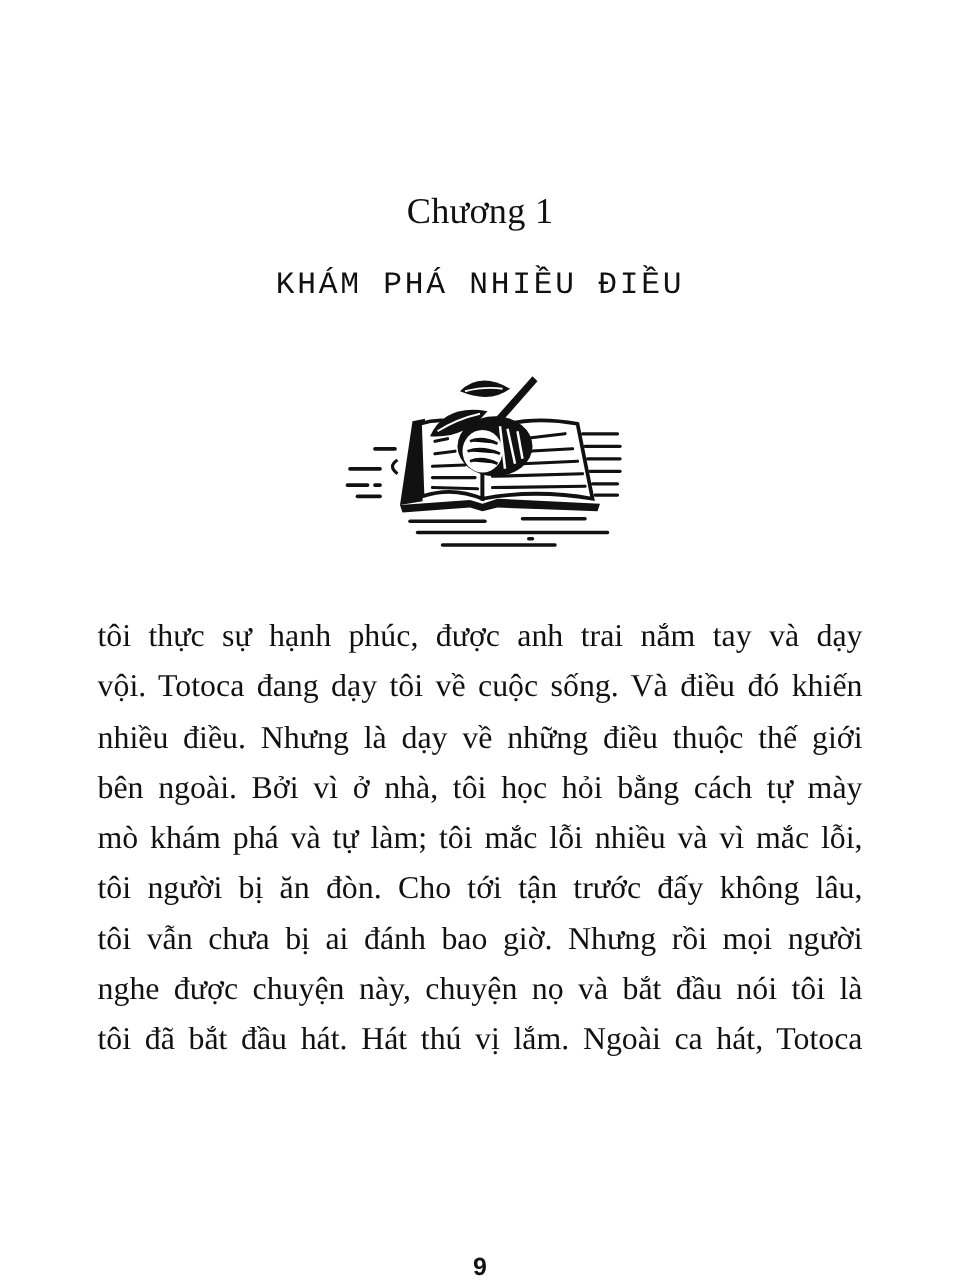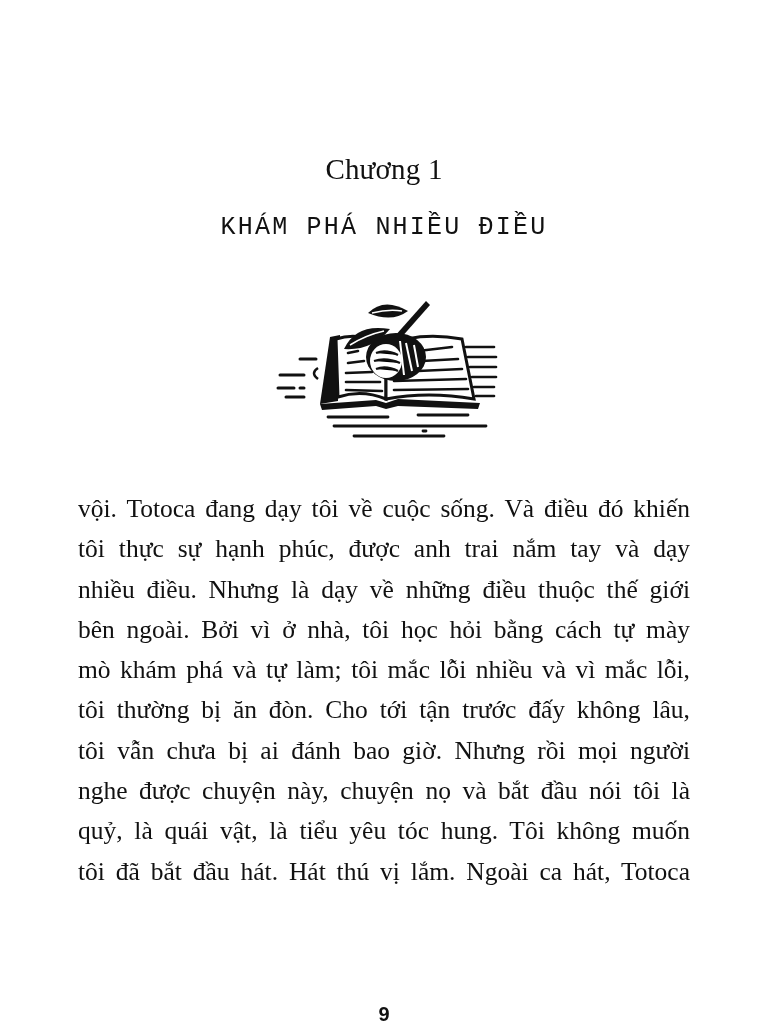--- a/index.html
+++ b/index.html
@@ -152,27 +152,26 @@
         <line x1="60" y1="128" x2="120" y2="128"></line>
         <line x1="150" y1="126" x2="200" y2="126"></line>
         <line x1="66" y1="137" x2="218" y2="137"></line>
         <line x1="86" y1="147" x2="176" y2="147"></line>
         <line x1="155" y1="142" x2="158" y2="142"></line>
       </g>
     </svg>
   </div>
 
   <div class="body-text">
+    <span class="line">tôi thực sự hạnh phúc, được anh trai nắm tay và dạy</span>
     <span class="line">vội. Totoca đang dạy tôi về cuộc sống. Và điều đó khiến</span>
-    <span class="line">tôi thực sự hạnh phúc, được anh trai nắm tay và dạy</span>
     <span class="line">nhiều điều. Nhưng là dạy về những điều thuộc thế giới</span>
     <span class="line">bên ngoài. Bởi vì ở nhà, tôi học hỏi bằng cách tự mày</span>
     <span class="line">mò khám phá và tự làm; tôi mắc lỗi nhiều và vì mắc lỗi,</span>
-    <span class="line">tôi thường bị ăn đòn. Cho tới tận trước đấy không lâu,</span>
+    <span class="line">tôi người bị ăn đòn. Cho tới tận trước đấy không lâu,</span>
     <span class="line">tôi vẫn chưa bị ai đánh bao giờ. Nhưng rồi mọi người</span>
     <span class="line">nghe được chuyện này, chuyện nọ và bắt đầu nói tôi là</span>
-    <span class="line">quỷ, là quái vật, là tiểu yêu tóc hung. Tôi không muốn</span>
     <span class="line">tôi đã bắt đầu hát. Hát thú vị lắm. Ngoài ca hát, Totoca</span>
   </div>
 
   <div class="page-number">9</div>
 
 </div>
 
 </body></html>

